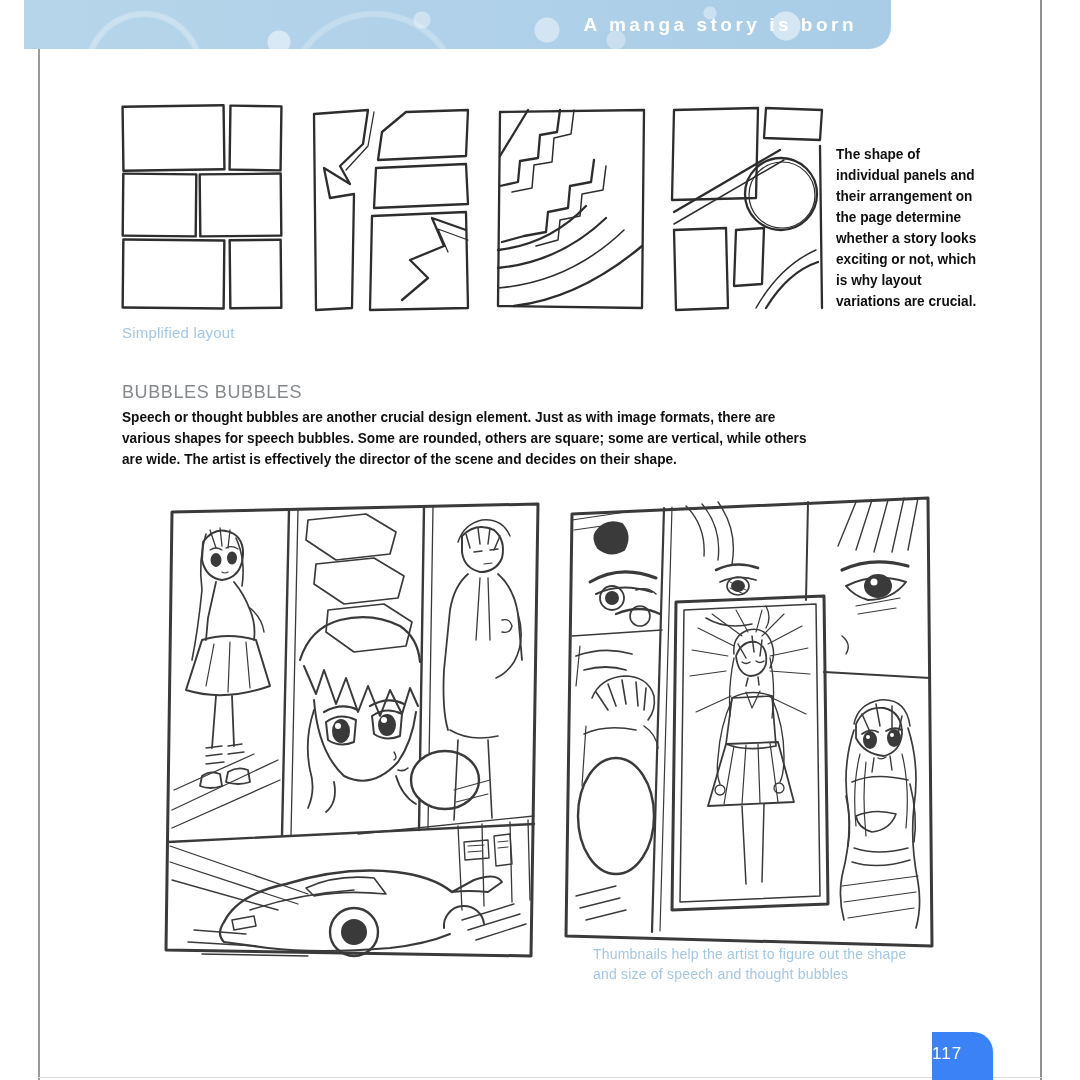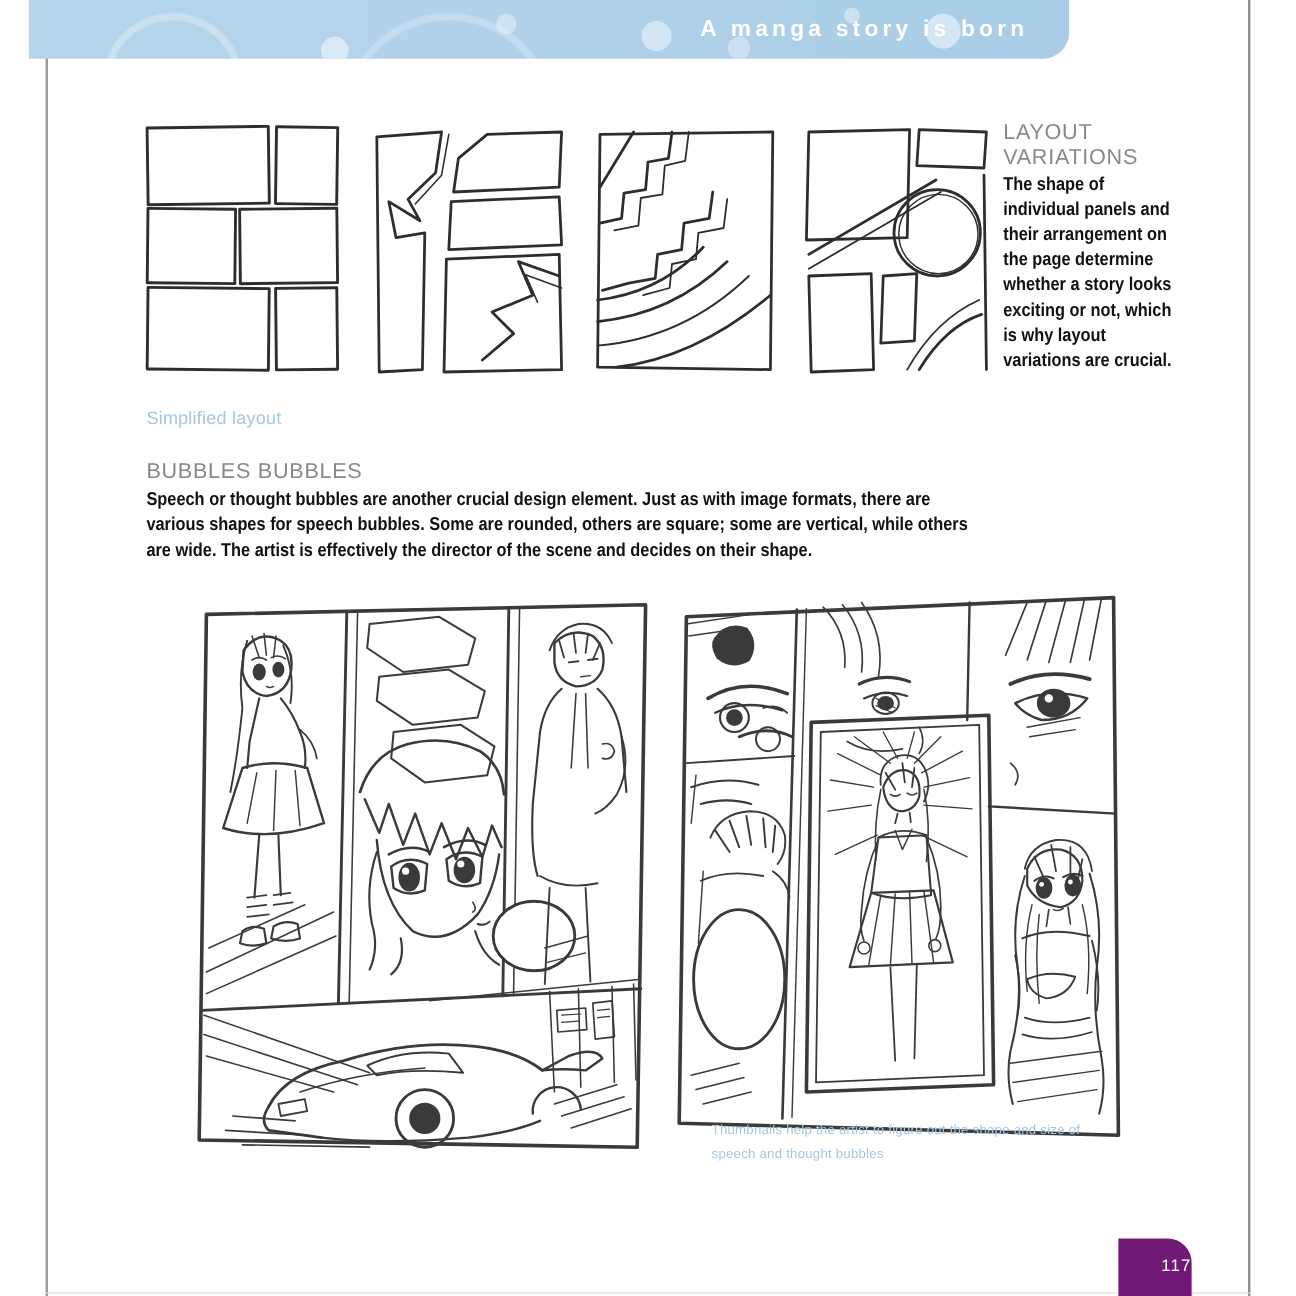--- a/index.html
+++ b/index.html
@@ -28,26 +28,26 @@
       radial-gradient(circle at 350px 100px, rgba(255,255,255,0) 82px, rgba(255,255,255,.25) 84px 88px, rgba(255,255,255,0) 90px),
       linear-gradient(90deg,#b6d5ea,#a9cde7);
     border-radius:0 0 22px 0;}
   .header-title{position:absolute;right:34px;top:0;line-height:49px;color:#ffffff;
     font-size:19px;font-weight:bold;letter-spacing:3.5px;}
 
   
   .h-gray{color:#85898c;font-size:18px;letter-spacing:.6px;line-height:21px;font-weight:400;}
   .cond{transform:scaleX(.88);transform-origin:0 0;}
   .body-txt{color:#101010;font-size:15.5px;font-weight:bold;line-height:21px;}
-  .cap-blue{color:#a4c7e1;font-size:15px;letter-spacing:.2px;line-height:20px;margin-top:16px;}
-
-  
-  .pagenum{left:932px;top:1032px;width:61px;height:48px;background:#701a75;
-    border-radius:0 20px 0 0;color:#ffffff;font-size:14px;letter-spacing:1px;
-    text-align:right;line-height:44px;}
+  .cap-blue{color:#a4c7e1;font-size:15px;letter-spacing:.2px;line-height:20px;}
+
+  
+  .pagenum{left:932px;top:1032px;width:61px;height:48px;background:#3b82f6;
+    border-radius:0 20px 0 0;color:#ffffff;font-size:17px;letter-spacing:1px;
+    text-align:left;line-height:44px;}
 
   svg{display:block;}
   .ink path, .ink circle, .ink ellipse, .ink rect{vector-effect:none;}
 </style>
 </head>
 <body>
 
 <div id="page">
 
   <div class="abs edge-left"></div>
@@ -99,21 +99,20 @@
     <circle cx="114" cy="93" r="33" stroke-width="1.2"></circle>
     <path d="M152,44 L154,206"></path>
     <path d="M6,128 L58,126 L60,206 L8,208 Z"></path>
     <path d="M68,128 L96,126 L94,182 L66,184 Z"></path>
     <path d="M98,206 Q120,170 150,160"></path>
     <path d="M88,206 Q112,164 148,148" stroke-width="1.5"></path>
   </svg>
 
   <div class="abs cap-blue" style="left:122px;top:323px">Simplified layout</div>
 
-  <div class="abs h-gray" style="left:836px;top:100px;width:132px">LAYOUT VARIATIONS</div>
   <div class="abs body-txt cond" style="left:836px;top:143px;width:162px">The shape of individual panels and their arrangement on the page determine whether a story looks exciting or not, which is why layout variations are crucial.</div>
 
   <div class="abs h-gray" style="left:122px;top:382px">BUBBLES BUBBLES</div>
   <div class="abs body-txt cond" style="left:122px;top:406px;width:800px">Speech or thought bubbles are another crucial design element. Just as with image formats, there are various shapes for speech bubbles. Some are rounded, others are square; some are vertical, while others are wide. The artist is effectively the director of the scene and decides on their shape.</div>
 
   <svg class="abs ink" style="left:158px;top:490px" width="388" height="472" viewBox="0 0 388 472" stroke="#3a3a3a" fill="none" stroke-width="2" stroke-linecap="round" stroke-linejoin="round">
 
     <path d="M14,22 L380,14 L373,466 L8,460 Z" stroke-width="3"></path>
 
     <path d="M131,20 L124,346" stroke-width="2.4"></path>
@@ -266,17 +265,17 @@
     <ellipse cx="338" cy="252" rx="6" ry="8" fill="#3a3a3a"></ellipse>
       <circle cx="336" cy="249" r="2" fill="#ffffff" stroke="none"></circle>
     <path d="M322,272 Q326,274 330,271" stroke-width="1.3"></path>
     <path d="M318,272 L316,286 M334,270 L336,284" stroke-width="1.4"></path>
     <path d="M296,296 Q318,286 352,294 M290,310 Q296,336 292,360 M354,298 Q362,330 358,356" stroke-width="1.6"></path>
     <path d="M300,330 Q318,322 340,328 Q334,344 316,346 Q302,342 300,330 Z" stroke-width="1.6"></path>
     <path d="M298,362 Q322,370 352,362 M296,376 Q322,384 354,374" stroke-width="1.4"></path>
     <path d="M286,400 L362,390 M288,416 L360,406 M292,432 L358,422" stroke-width="1.2"></path>
   </svg>
 
-  <div class="abs cap-blue" style="left:593px;top:916px;width:340px;font-size:11px">Thumbnails help the artist to figure out the shape and size of speech and thought bubbles</div>
+  <div class="abs cap-blue" style="left:593px;top:944px;width:340px;font-size:14px">Thumbnails help the artist to figure out the shape and size of speech and thought bubbles</div>
 
   <div class="abs pagenum">117</div>
 
 </div>
 
 </body></html>

